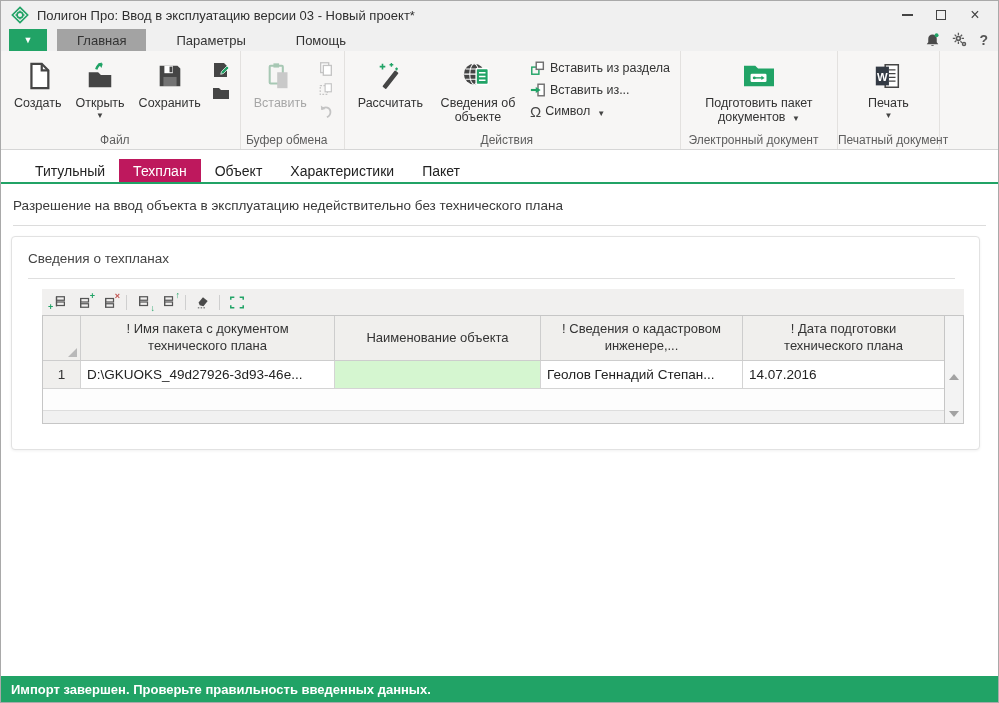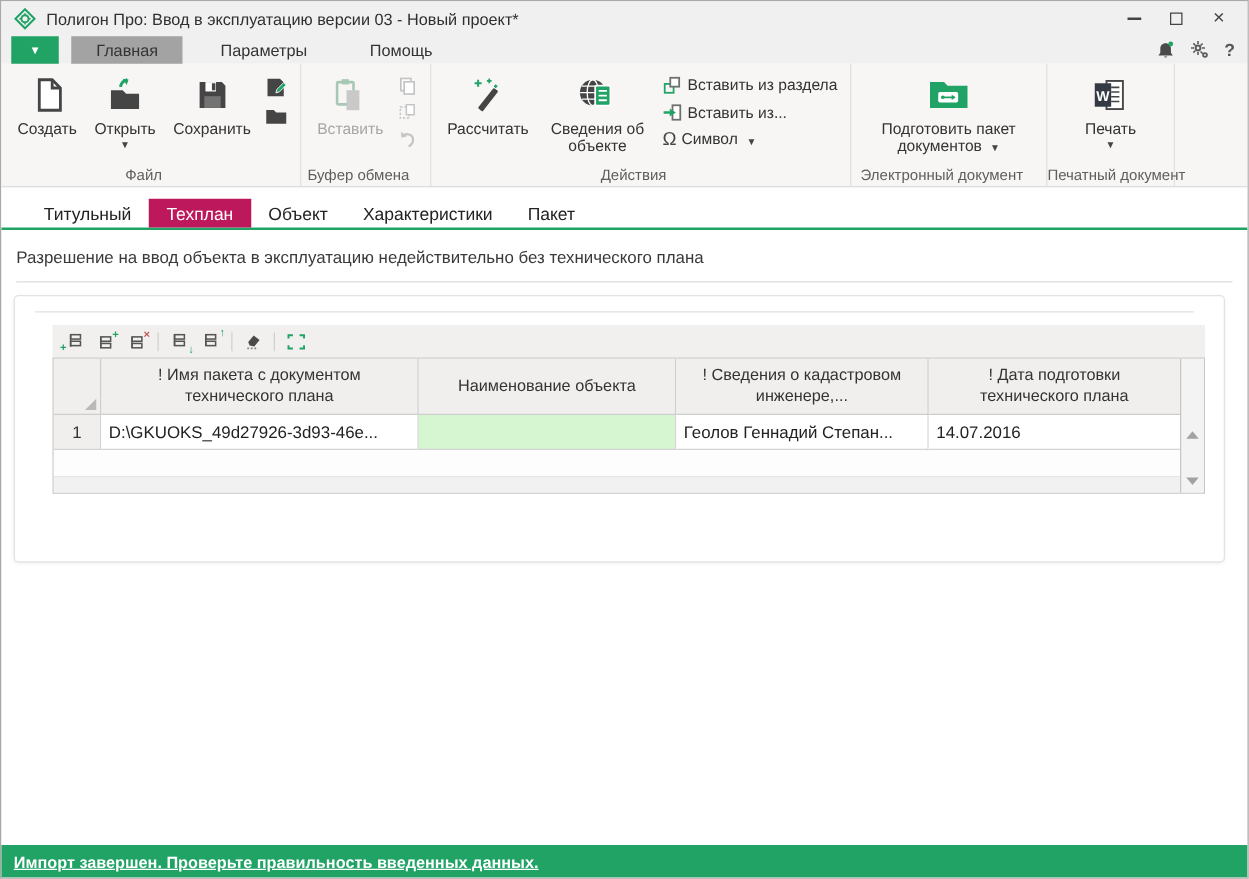--- a/index.html
+++ b/index.html
@@ -75,21 +75,21 @@
   .rnum { background:#f0efed; justify-content:center; color:#333; }
   .green-cell { background:#d5f6d0; }
   .c0 { width:38px; flex:0 0 auto; } .c1 { width:254px; flex:0 0 auto; } .c2 { width:206px; flex:0 0 auto; } .c3 { width:202px; flex:0 0 auto; } .c4 { width:201px; flex:0 0 auto; border-right:none; }
   .filler { height:22px; background:#fdfdfd; border-bottom:1px solid #ddd; }
   .hscroll { height:12px; background:#f1f1f1; }
   .vscroll { width:19px; background:#f3f3f3; border-left:1px solid #c6c6c6; position:relative; }
   .tri-up { position:absolute; top:58px; left:4px; width:0; height:0; border-left:5px solid transparent; border-right:5px solid transparent; border-bottom:6px solid #a2a2a2; }
   .tri-down { position:absolute; bottom:6px; left:4px; width:0; height:0; border-left:5px solid transparent; border-right:5px solid transparent; border-top:6px solid #a2a2a2; }
 
   
-  .statusbar { position:absolute; left:0; right:0; bottom:0; height:26px; background:#21a366; color:#fff; display:flex; align-items:center; padding-left:10px; font-size:13px; font-weight:bold;text-decoration:underline; }
+  .statusbar { position:absolute; left:0; right:0; bottom:0; height:26px; background:#21a366; color:#fff; display:flex; align-items:center; padding-left:10px; font-size:13px; font-weight:bold; }
 </style>
 </head>
 <body>
 
 <div class="window">
 
   <div class="titlebar">
     <svg class="app-icon" viewBox="0 0 20 20">
       <path d="M10 1.5L18.5 10 10 18.5 1.5 10z" fill="none" stroke="#21a366" stroke-width="1.8"></path>
       <circle cx="10" cy="10" r="3.2" fill="none" stroke="#21a366" stroke-width="1.8"></circle>
@@ -320,20 +320,21 @@
     </div>
     <div class="green-line"></div>
   </div>
 
   <div class="info-block">
     <div class="info-text">Разрешение на ввод объекта в эксплуатацию недействительно без технического плана</div>
     <div class="info-sep"></div>
   </div>
 
   <div class="card">
+    <div class="card-title">Сведения о техпланах</div>
     <div class="card-sep"></div>
 
     <div class="table-zone">
 
       <div class="tbl-toolbar">
         <span class="tbtn">
           <svg width="14" height="14" viewBox="0 0 16 16">
               <g fill="none" stroke="#555" stroke-width="1.4">
                 <rect x="4" y="2" width="9" height="4"></rect>
                 <rect x="4" y="8" width="9" height="4"></rect>

